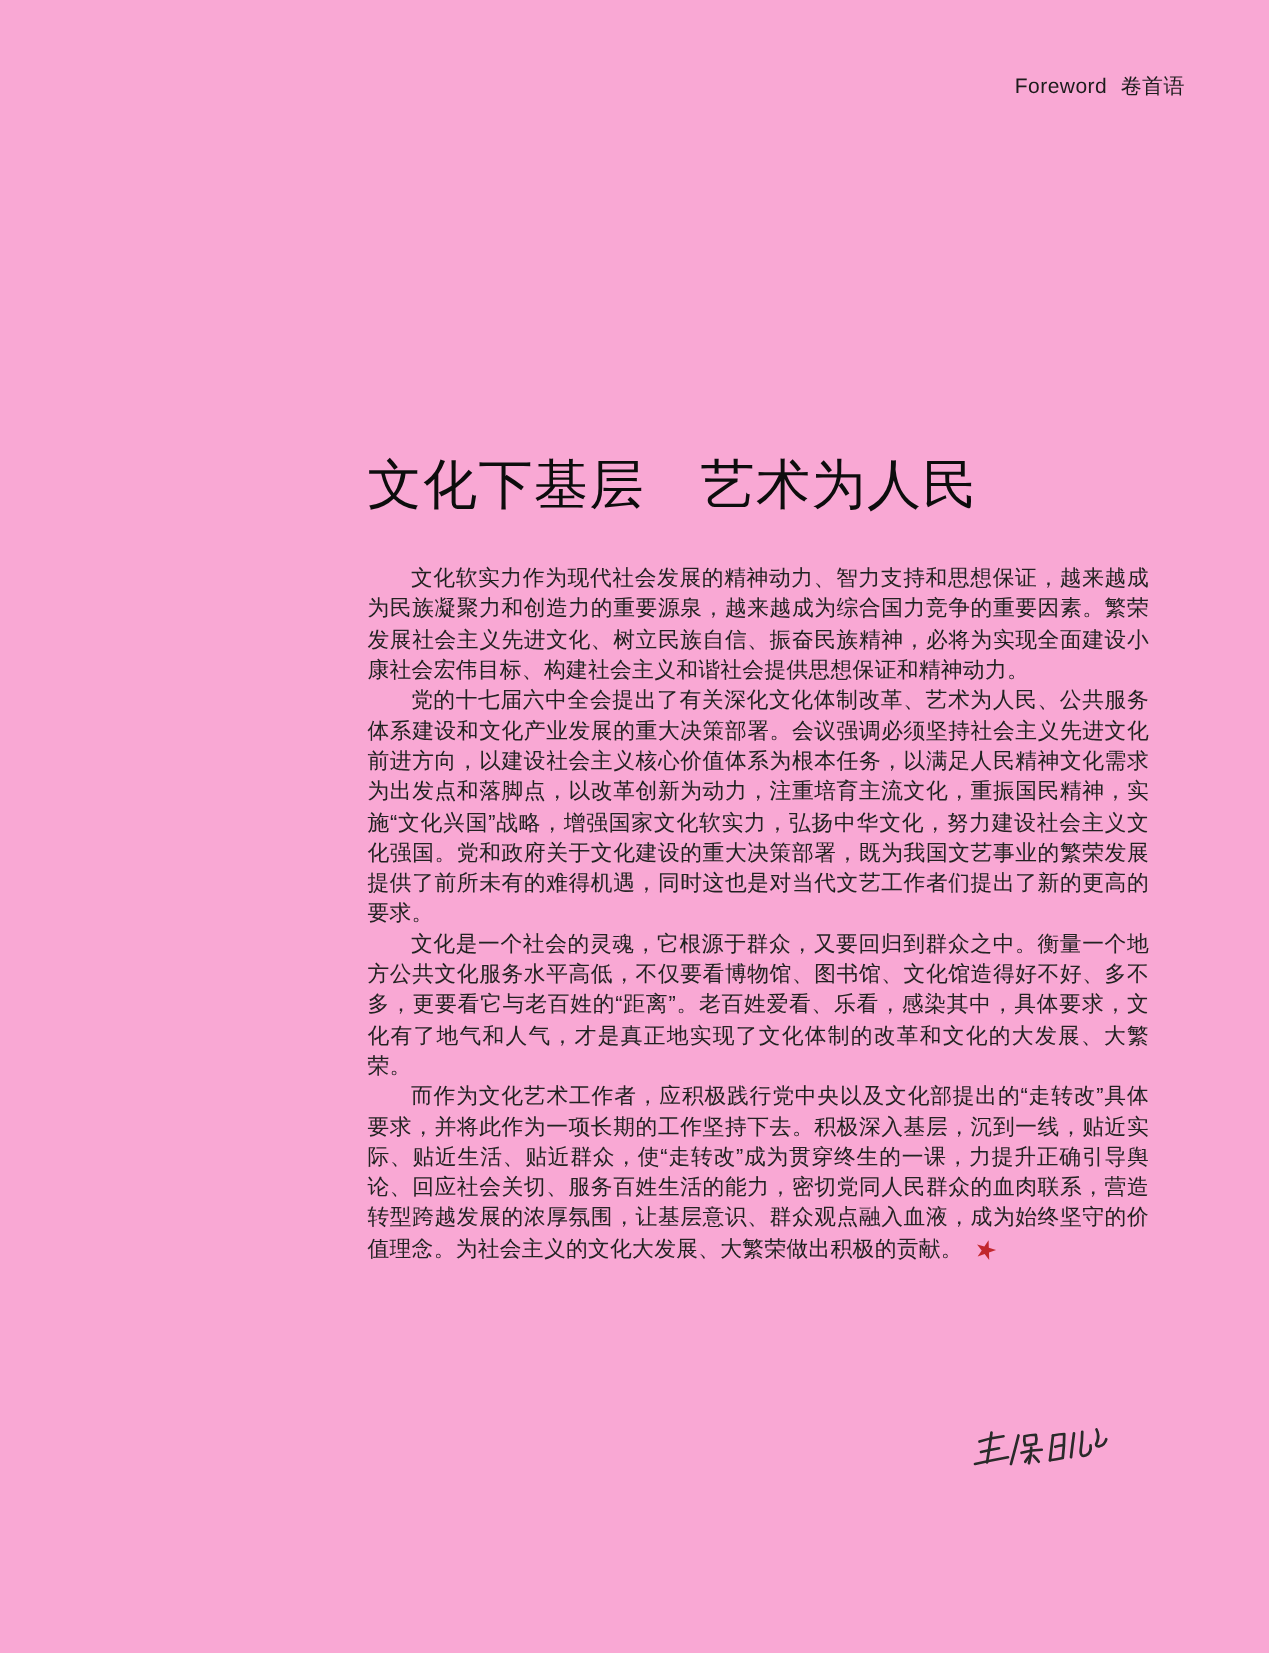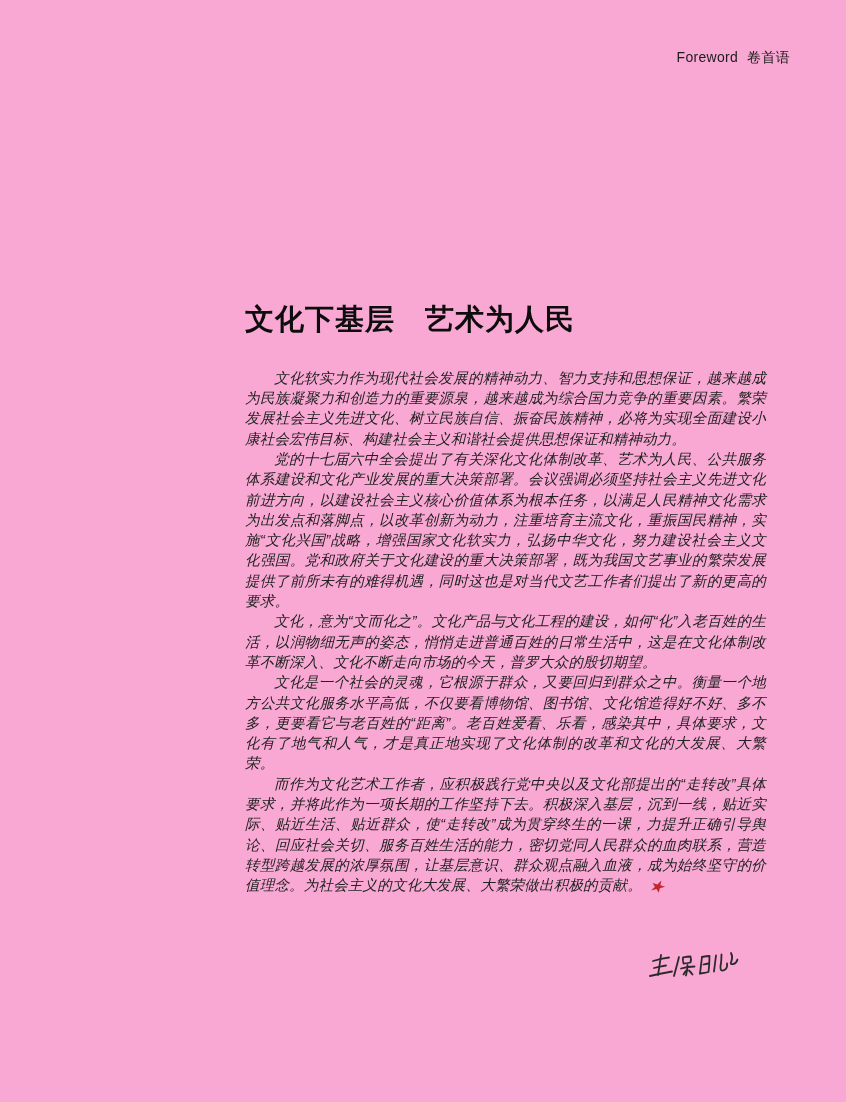--- a/index.html
+++ b/index.html
@@ -30,36 +30,35 @@
   }
   .article {
     position: absolute;
     left: 245px;
     top: 302px;
     width: 521px;
   }
   .article-title {
     margin: 0 0 31px 0;
     font-family: "DejaVu Serif", "Liberation Serif", serif;
-    font-weight: bold;
-    font-size: 29px;
+    font-weight: normal;
+    font-size: 36px;
     line-height: 1.2;
     color: #0d0d0d;
     letter-spacing: 1px;
     white-space: nowrap;
   }
   .body-copy p {
     margin: 0;
     text-align: justify;
     text-indent: 2em;
     font-size: 14.5px;
     line-height: 20.3px;
     color: #222222;
     letter-spacing: 0.2px;
-    font-style: italic;
   }
   .end-star {
     display: inline-block;
     transform: rotate(16deg);
     font-size: 15px;
     line-height: 1;
     text-indent: 0;
   }
   .signature {
     position: absolute;
@@ -83,21 +82,20 @@
 
   <div class="folio-header">
     <span class="en">Foreword</span><span class="zh">卷首语</span>
   </div>
 
   <div class="article">
     <h1 class="article-title">文化下基层　艺术为人民</h1>
     <div class="body-copy">
         <p>文化软实力作为现代社会发展的精神动力、智力支持和思想保证，越来越成为民族凝聚力和创造力的重要源泉，越来越成为综合国力竞争的重要因素。繁荣发展社会主义先进文化、树立民族自信、振奋民族精神，必将为实现全面建设小康社会宏伟目标、构建社会主义和谐社会提供思想保证和精神动力。</p>
         <p>党的十七届六中全会提出了有关深化文化体制改革、艺术为人民、公共服务体系建设和文化产业发展的重大决策部署。会议强调必须坚持社会主义先进文化前进方向，以建设社会主义核心价值体系为根本任务，以满足人民精神文化需求为出发点和落脚点，以改革创新为动力，注重培育主流文化，重振国民精神，实施“文化兴国”战略，增强国家文化软实力，弘扬中华文化，努力建设社会主义文化强国。党和政府关于文化建设的重大决策部署，既为我国文艺事业的繁荣发展提供了前所未有的难得机遇，同时这也是对当代文艺工作者们提出了新的更高的要求。</p>
-        <p>文化，意为“文而化之”。文化产品与文化工程的建设，如何“化”入老百姓的生活，以润物细无声的姿态，悄悄走进普通百姓的日常生活中，这是在文化体制改革不断深入、文化不断走向市场的今天，普罗大众的殷切期望。</p>
         <p>文化是一个社会的灵魂，它根源于群众，又要回归到群众之中。衡量一个地方公共文化服务水平高低，不仅要看博物馆、图书馆、文化馆造得好不好、多不多，更要看它与老百姓的“距离”。老百姓爱看、乐看，感染其中，具体要求，文化有了地气和人气，才是真正地实现了文化体制的改革和文化的大发展、大繁荣。</p>
         <p>而作为文化艺术工作者，应积极践行党中央以及文化部提出的“走转改”具体要求，并将此作为一项长期的工作坚持下去。积极深入基层，沉到一线，贴近实际、贴近生活、贴近群众，使“走转改”成为贯穿终生的一课，力提升正确引导舆论、回应社会关切、服务百姓生活的能力，密切党同人民群众的血肉联系，营造转型跨越发展的浓厚氛围，让基层意识、群众观点融入血液，成为始终坚守的价值理念。为社会主义的文化大发展、大繁荣做出积极的贡献。<span class="end-star" style="color: rgb(193, 39, 45);"> ★</span></p>
       </div>
   </div>
 
   <div class="signature" aria-label="handwritten signature">
     <svg viewBox="0 0 100 48" width="100" height="48">
 
       <path d="M8 16 Q16 13.5 24 12.5"></path>
       <path d="M9 23 Q15 21.5 21 20.5"></path>

